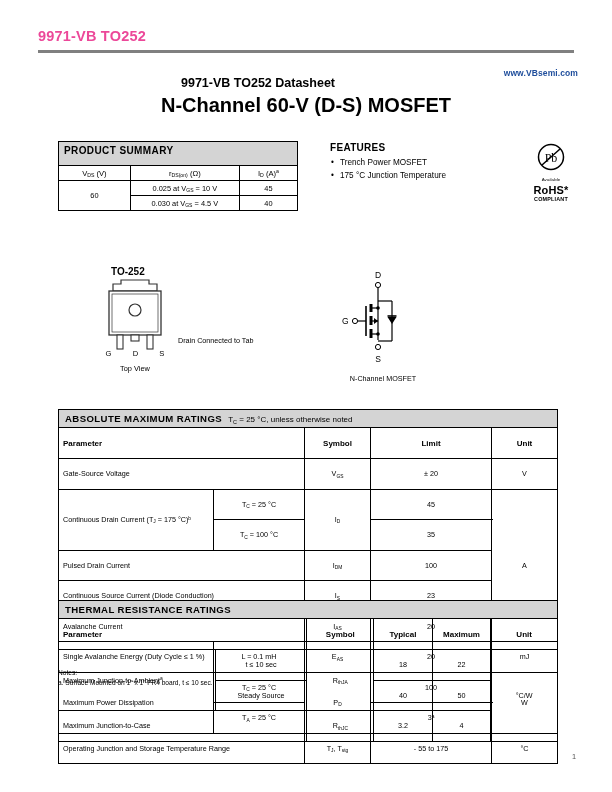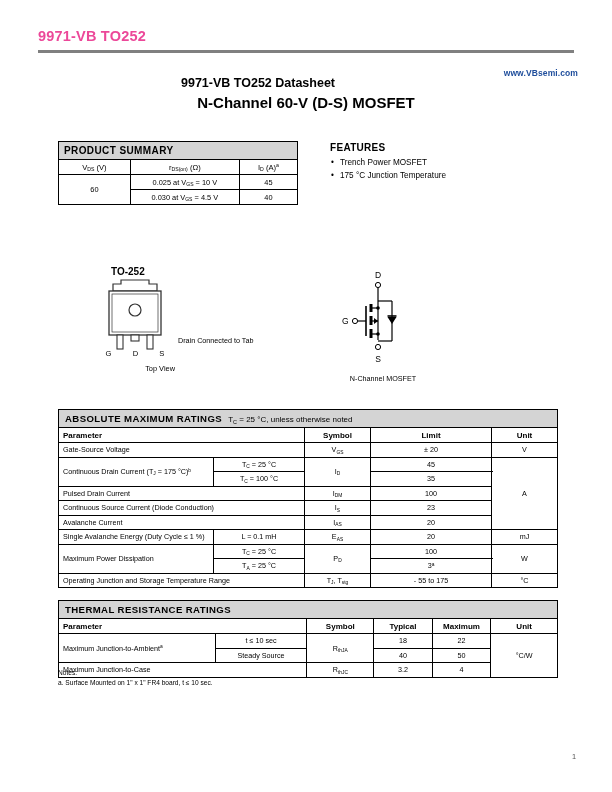--- a/index.html
+++ b/index.html
@@ -14,26 +14,26 @@
   .hdr-title{position:absolute;left:38px;top:28px;font-size:14.5px;font-weight:bold;color:#ec4899;letter-spacing:.2px;}
   .hdr-rule{position:absolute;left:38px;top:50px;width:536px;height:3px;background:#808080;}
   .logo-wrap{position:absolute;right:34px;top:21px;display:flex;align-items:flex-start;}
   .logo-mark{width:34px;height:27px;}
   .logo-reg{font-size:5px;color:#1f4e9c;margin-left:1px;margin-top:0px;}
   .logo-text{font-family:"Liberation Serif",serif;font-size:14px;font-weight:bold;color:#1f4e9c;letter-spacing:1.3px;margin-left:3px;margin-top:6px;}
   .logo-url{position:absolute;right:34px;top:68px;font-size:8.5px;font-weight:bold;color:#1f4e9c;letter-spacing:.1px;}
 
   
   .doc-title{position:absolute;left:0;top:76px;width:516px;text-align:center;font-size:12.5px;font-weight:bold;}
-  .doc-subtitle{position:absolute;left:0;top:94px;width:612px;text-align:center;font-size:15px;font-weight:bold;}
+  .doc-subtitle{position:absolute;left:0;top:94px;width:612px;text-align:center;font-size:20px;font-weight:bold;}
 
   
   .ps{position:absolute;left:58px;top:141px;width:240px;border:1.2px solid #000;border-collapse:collapse;font-size:7.4px;}
   .ps td,.ps th{border:.8px solid #000;padding:0;text-align:center;vertical-align:middle;}
-  .ps .ps-head{background:#d4d4d4;font-size:10px;font-weight:bold;text-align:left;padding:2px 0 2px 5px;letter-spacing:.4px;height:13px;}
+  .ps .ps-head{background:#d4d4d4;font-size:10px;font-weight:bold;text-align:left;padding:2px 0 8px 5px;letter-spacing:.4px;height:13px;}
   .ps .colh{height:14px;font-weight:normal;font-size:7.6px;}
   .ps .cell{height:14px;}
   sub{font-size:.68em;vertical-align:baseline;position:relative;top:.28em;}
   sup{font-size:.68em;vertical-align:baseline;position:relative;top:-.42em;}
 
   
   .feat-title{position:absolute;left:330px;top:142px;font-size:10px;font-weight:bold;letter-spacing:.3px;}
   .feat-list{position:absolute;left:331px;top:156px;font-size:8.2px;line-height:13px;}
   .feat-list div{white-space:nowrap;}
   .feat-list .bull{display:inline-block;width:9px;}
@@ -41,28 +41,28 @@
   
   .rohs{position:absolute;left:524px;top:142px;width:54px;text-align:center;}
   .rohs .avail{font-size:4.4px;margin-top:1px;letter-spacing:.1px;}
   .rohs .rh{font-size:11px;font-weight:bold;margin-top:2px;letter-spacing:.2px;}
   .rohs .comp{font-size:5.4px;font-weight:bold;letter-spacing:.2px;}
 
   
   .pkg-name{position:absolute;left:111px;top:266px;font-size:10px;font-weight:bold;}
   .pkg-svg{position:absolute;left:95px;top:277px;}
   .pin-row{position:absolute;left:95px;top:349px;width:80px;display:flex;justify-content:space-around;font-size:7.6px;}
-  .topview{position:absolute;left:95px;top:364px;width:80px;text-align:right;font-size:7.4px;}
+  .topview{position:absolute;left:95px;top:364px;width:80px;text-align:center;font-size:7.4px;}
   .dctt{position:absolute;left:178px;top:336px;font-size:7.2px;}
   .sch-svg{position:absolute;left:330px;top:268px;}
   .sch-cap{position:absolute;left:318px;top:374px;width:130px;text-align:center;font-size:7.2px;}
 
   
   .tbl{position:absolute;left:58px;width:500px;border:1.2px solid #000;border-collapse:collapse;font-size:7.2px;}
-  .tbl td{border:.7px solid #000;padding:0 4px;height:13.5px;vertical-align:middle;}
+  .tbl td{border:.7px solid #000;padding:8px 4px;height:13.5px;vertical-align:middle;}
   .tbl .banner{background:#d4d4d4;border:.7px solid #000;font-size:9.6px;font-weight:bold;text-align:left;letter-spacing:.4px;padding:2px 0 2px 6px;height:13px;}
   .tbl .banner .sub{font-size:8px;font-weight:normal;letter-spacing:0;}
   .tbl .ch{font-weight:bold;text-align:center;height:14px;font-size:8px;}
   .tbl .chl{font-weight:bold;text-align:left;height:14px;font-size:8px;}
   .tbl .c{text-align:center;}
   .tbl .l{text-align:left;}
   #amr{top:409px;}
   #trr{top:600px;}
 
   .notes{position:absolute;left:58px;top:668px;font-size:6.6px;line-height:9.6px;}
@@ -112,20 +112,30 @@
     </tr>
   </tbody>
     </table>
 
   <div class="feat-title">FEATURES</div>
   <div class="feat-list">
     <div><span class="bull">•</span><span>Trench  Power MOSFET</span></div>
     <div><span class="bull">•</span><span>175 °C Junction Temperature</span></div>
   </div>
 
+  <div class="rohs">
+    <svg width="30" height="30" viewBox="0 0 30 30">
+      <circle cx="15" cy="15" r="12.5" fill="none" stroke="#000" stroke-width="1.5"></circle>
+      <text x="15" y="19.5" font-family="Liberation Serif, serif" font-size="12" text-anchor="middle" fill="#000">Pb</text>
+      <line x1="6" y1="23" x2="24" y2="7" stroke="#000" stroke-width="1.5"></line>
+    </svg>
+    <div class="avail">Available</div>
+    <div class="rh">RoHS*</div>
+    <div class="comp">COMPLIANT</div>
+  </div>
 
   <div class="pkg-name">TO-252</div>
   <svg class="pkg-svg" width="80" height="74" viewBox="0 0 80 74">
     <path d="M18 14 L18 7 L26 7 L26 3 L54 3 L54 7 L62 7 L62 14 Z" fill="#fff" stroke="#333" stroke-width="1.2"></path>
     <rect x="14" y="14" width="52" height="44" fill="#fff" stroke="#333" stroke-width="1.3"></rect>
     <rect x="17" y="17" width="46" height="38" fill="none" stroke="#333" stroke-width=".7"></rect>
     <circle cx="40" cy="33" r="6" fill="#fff" stroke="#333" stroke-width="1.2"></circle>
     <rect x="22" y="58" width="6" height="14" fill="#fff" stroke="#333" stroke-width="1.1"></rect>
     <rect x="36" y="58" width="8" height="6" fill="#fff" stroke="#333" stroke-width="1.1"></rect>
     <rect x="52" y="58" width="6" height="14" fill="#fff" stroke="#333" stroke-width="1.1"></rect>

